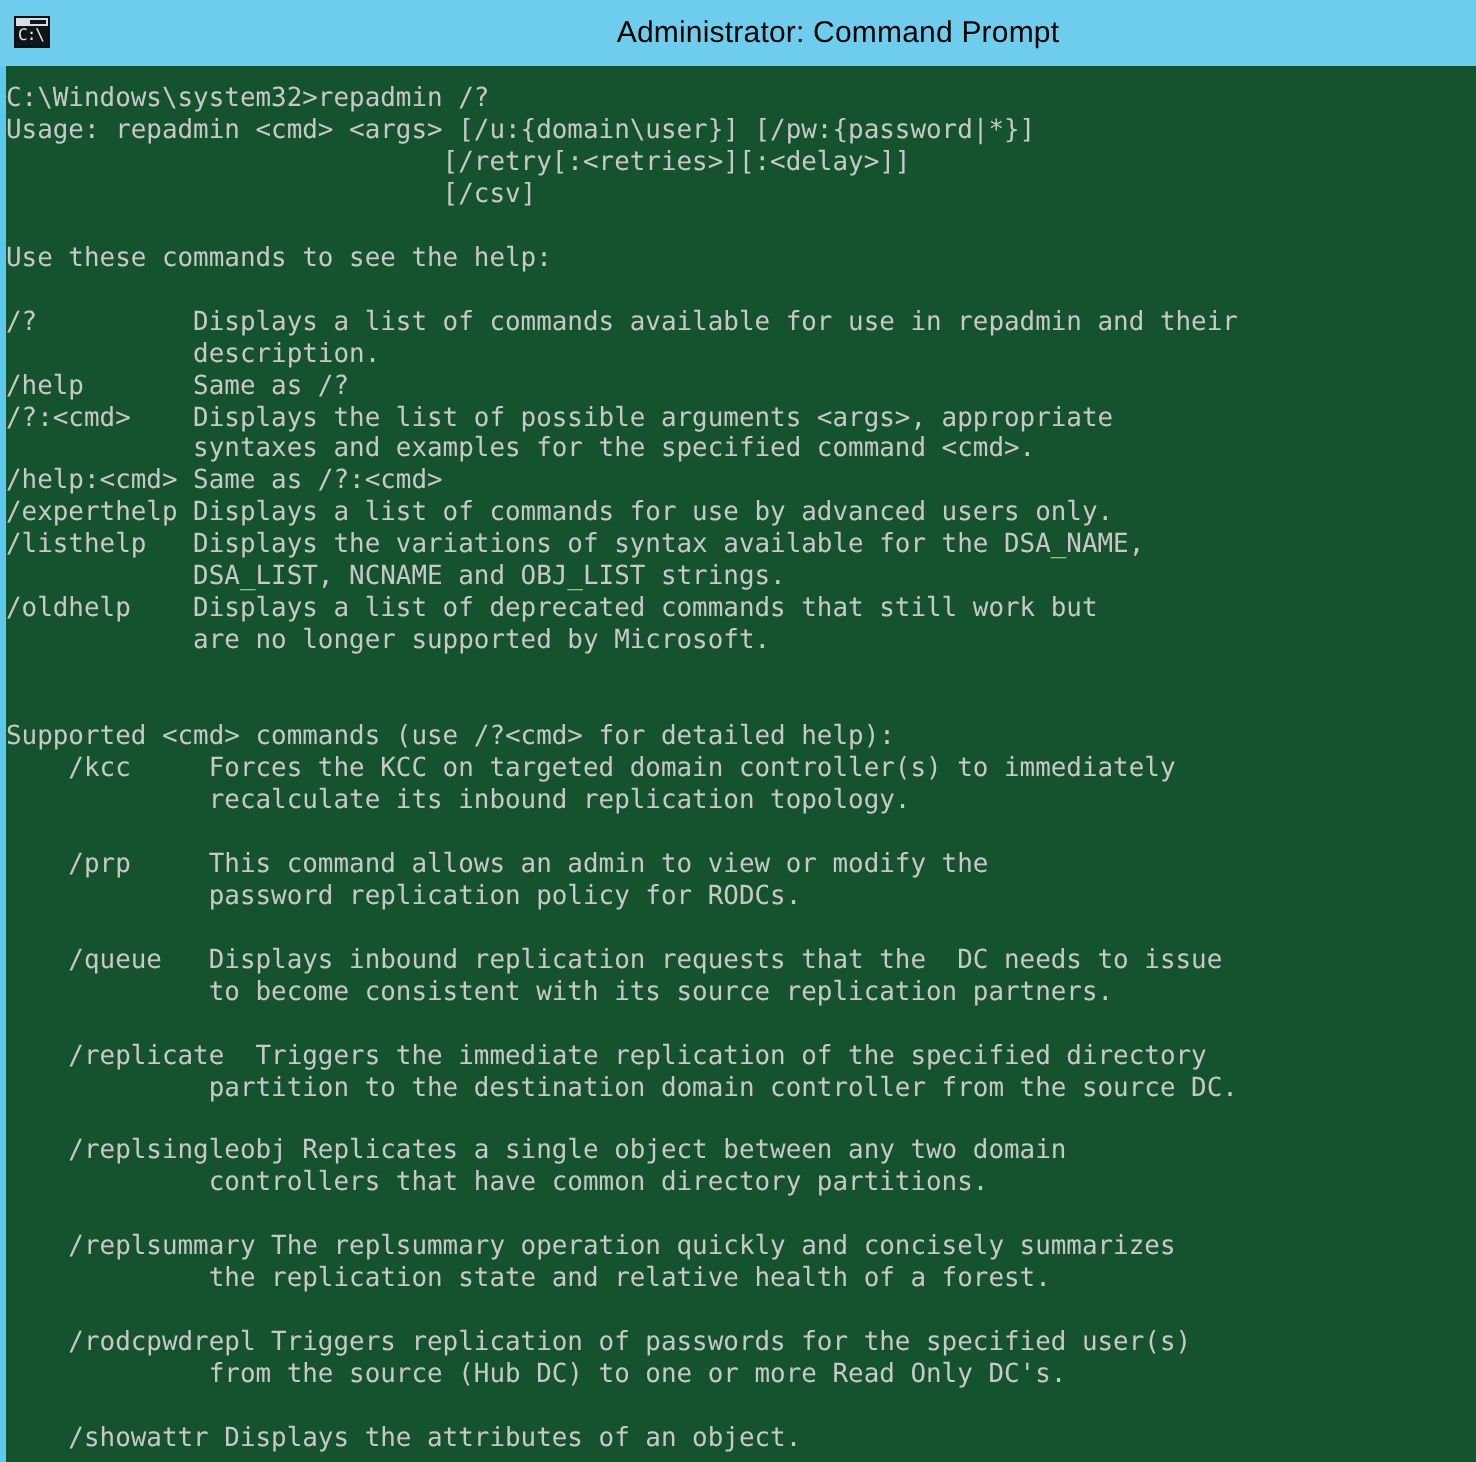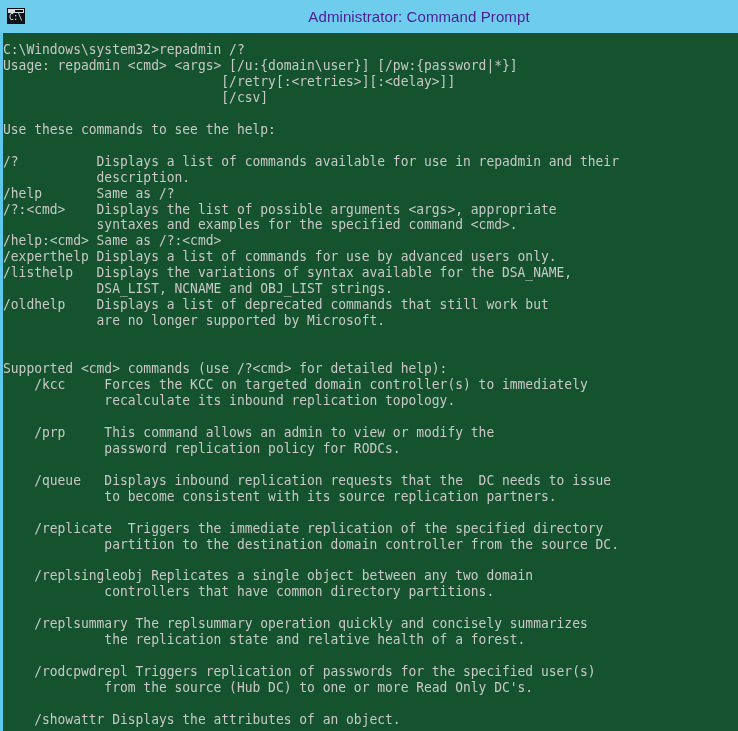--- a/index.html
+++ b/index.html
@@ -71,21 +71,21 @@
   }
   #titlebar-title {
     position: absolute;
     left: 0;
     right: 0;
     text-align: center;
     padding-left: 100px;
     font-family: "Liberation Sans", sans-serif;
     font-size: 15px;
     line-height: 33px;
-    color: #4c1d95;
+    color: #000000;
     white-space: nowrap;
     letter-spacing: 0.1px;
   }
 
   
   #console-wrap {
     position: relative;
     height: 698px;
     background: #14532d;
   }

